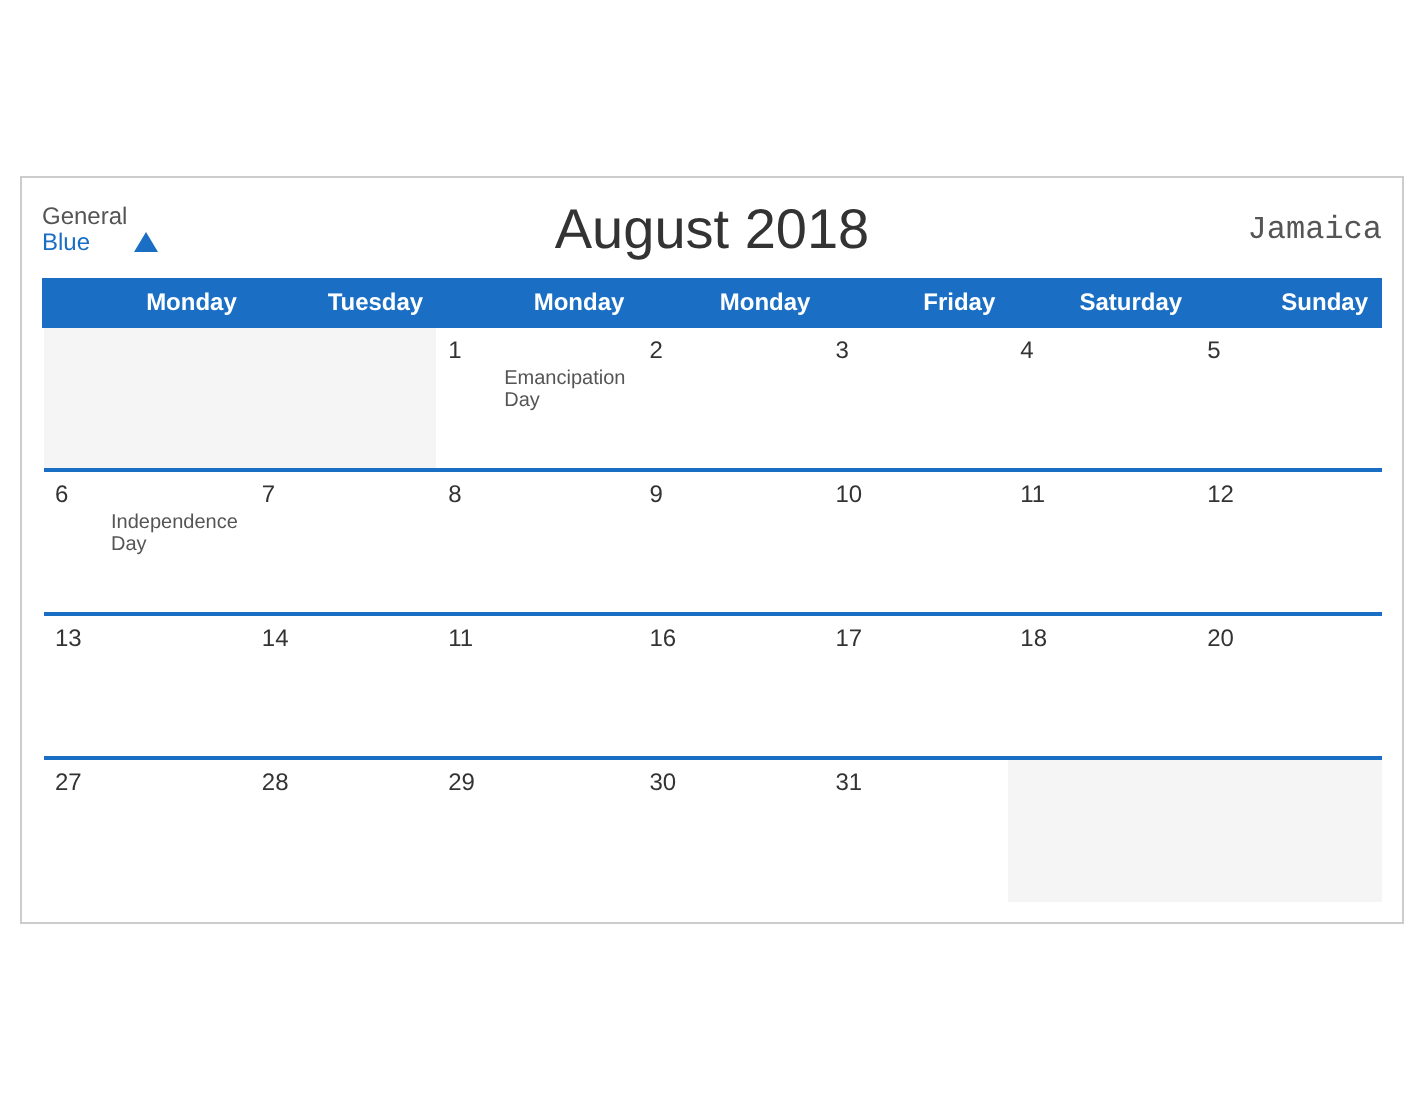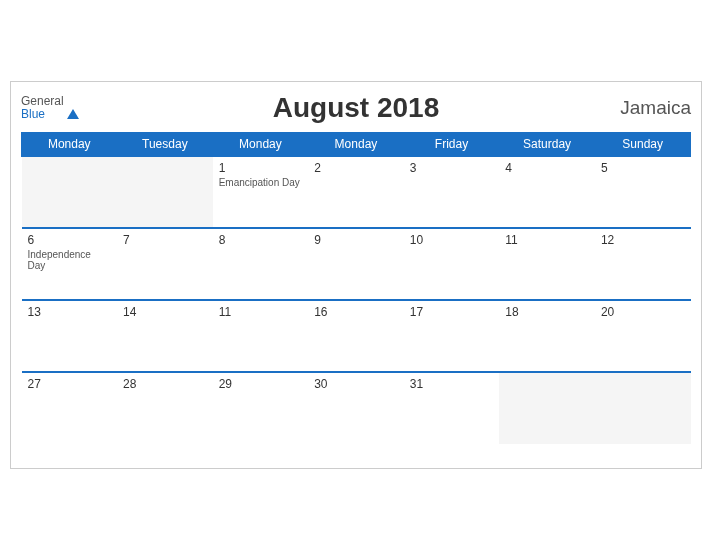--- a/index.html
+++ b/index.html
@@ -10,21 +10,21 @@
       height: 550px;
       overflow: hidden;
       display: flex;
       justify-content: center;
       align-items: center;
     }
     .calendar-container {
       width: 692px;
       background: #fff;
       border: 1px solid #ccc;
-      padding: 10px 10px 24px 10px;
+      padding: 10px 10px 10px 10px;
     }
     .calendar-header {
       display: flex;
       justify-content: center;
       align-items: center;
       position: relative;
       margin-bottom: 8px;
     }
     .logo {
       position: absolute;
@@ -49,41 +49,42 @@
       width: 0;
       height: 0;
       border-left: 6px solid transparent;
       border-right: 6px solid transparent;
       border-bottom: 10px solid #1a6fc4;
       margin-left: 2px;
       margin-bottom: 1px;
     }
     .calendar-title {
       font-size: 28px;
-      font-weight: bold;
+      font-weight: normal;
       color: #333;
       text-align: center;
     }
     .country-label {
       position: absolute;
       right: 0;
-      font-size: 19px;
+      font-size: 16px;
       color: #555;
+      font-family: Liberation Mono, monospace;
     }
     .calendar-grid {
       width: 100%;
       border-collapse: collapse;
     }
     .calendar-grid th {
       background: #1a6fc4;
       color: #fff;
       font-size: 12px;
-      font-weight: normal;
+      font-weight: bold;
       padding: 4px 6px;
-      text-align: center;
+      text-align: right;
       border: 1px solid #1a6fc4;
     }
     .calendar-grid td {
       border-top: 2px solid #1a6fc4;
       border-left: none;
       border-right: none;
       border-bottom: none;
       vertical-align: top;
       padding: 4px 6px;
       height: 72px;
@@ -98,20 +99,21 @@
     .day-number {
       display: block;
       font-size: 12px;
       color: #333;
       margin-bottom: 2px;
     }
     .event-label {
       font-size: 10px;
       color: #555;
       display: block;
+      margin-left: 28px;
     }
   </style>
 </head>
 <body>
 
 <div class="calendar-container">
   <div class="calendar-header">
     <div class="logo">
       <span class="logo-general">General</span>
       <span class="logo-blue">

